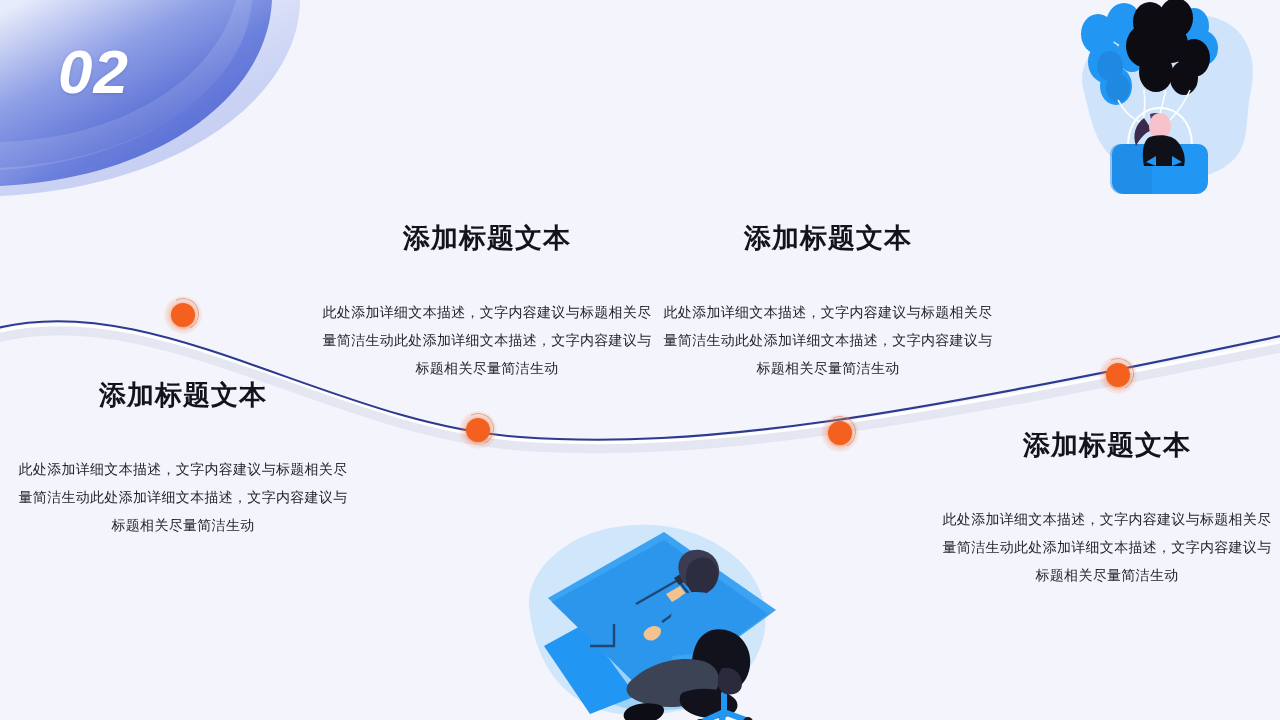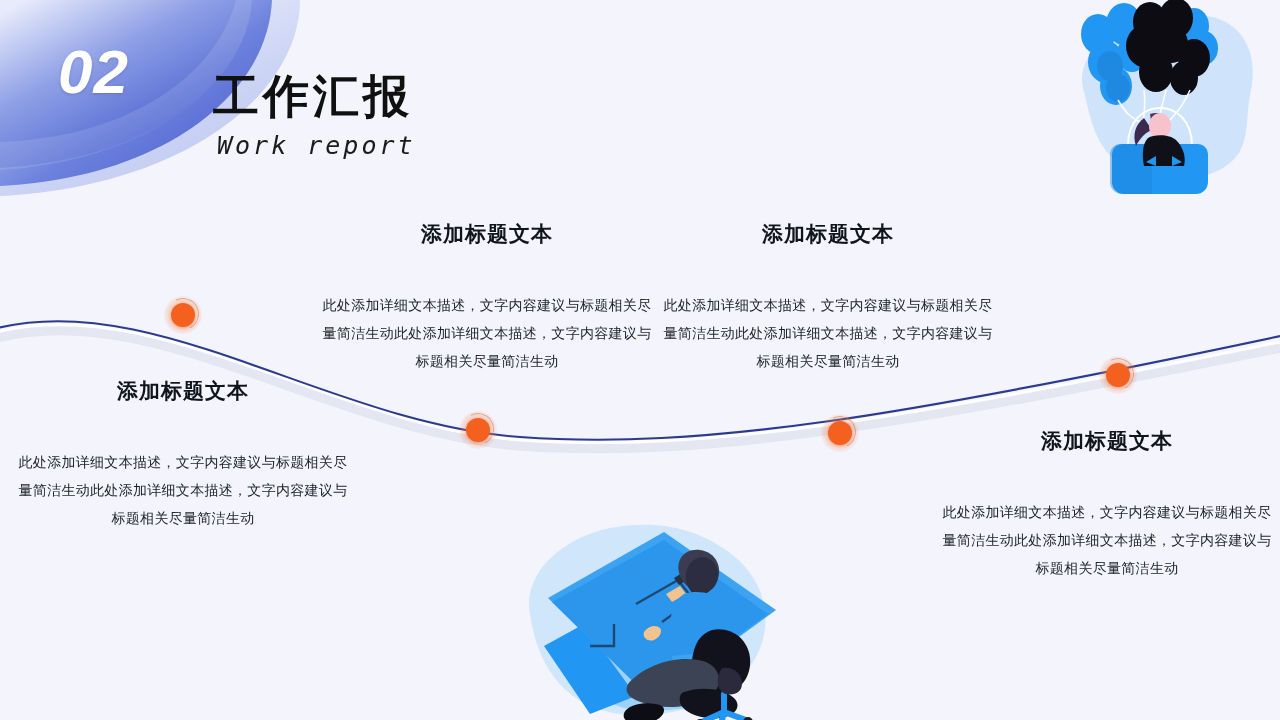--- a/index.html
+++ b/index.html
@@ -54,21 +54,21 @@
   }
   .node .core {
     position:absolute; left:7px; top:7px; width:24px; height:24px;
     border-radius:50%; background:#f4611e;
     box-shadow:0 1px 3px rgba(200,70,20,.3);
   }
 
   
   .block { position:absolute; width:330px; text-align:center; }
   .block h3 {
-    font-size:21px; font-weight:700; color:#111418;
+    font-size:27px; font-weight:700; color:#111418;
     letter-spacing:1px; margin-bottom:11px; line-height:1.2;
     font-family:"DejaVu Sans","Liberation Sans",sans-serif;
   }
   .block p {
     font-size:14px; font-weight:400; color:#1d2128;
     line-height:28px; letter-spacing:.3px;
     font-family:"DejaVu Sans","Liberation Sans",sans-serif;
     margin-top:44px;
   }
 
@@ -107,22 +107,20 @@
         <stop offset="100%" stop-color="#9aa9ea" stop-opacity=".55"></stop>
       </linearGradient>
     </defs>
     <path d="M0,0 L300,0 C300,92 188,186 0,196 Z" fill="url(#gC)"></path>
     <path d="M0,0 L272,0 C268,96 160,178 0,186 Z" fill="url(#gA)"></path>
     <path d="M0,0 L252,0 C246,88 146,160 0,168 Z" fill="url(#gB)"></path>
     <path d="M0,142 C120,138 214,82 236,0 L252,0 C246,90 140,162 0,170 Z" fill="#ffffff" opacity=".12"></path>
   </svg>
 
   <div class="section-number">02</div>
-  <div class="slide-title">工作汇报</div>
-  <div class="slide-subtitle">Work report</div>
 
   <svg class="curve-layer" viewBox="0 0 1280 720">
     <path d="M-10,338 C150,292 330,430 520,444 C700,457 900,424 1290,344" fill="none" stroke="#ffffff" stroke-width="11" stroke-linecap="round" opacity=".95"></path>
     <path d="M-10,340 C150,294 330,432 520,446 C700,459 900,426 1290,346" fill="none" stroke="#dfe2ee" stroke-width="9" stroke-linecap="round" opacity=".85"></path>
     <path d="M-10,330 C150,285 330,424 520,437 C700,450 900,417 1290,334" fill="none" stroke="#2c3b8f" stroke-width="2.1" stroke-linecap="round"></path>
   </svg>
 
   <div class="node" style="left:183px; top:315px;">
     <span class="halo"></span>
     <span class="ring"></span>

